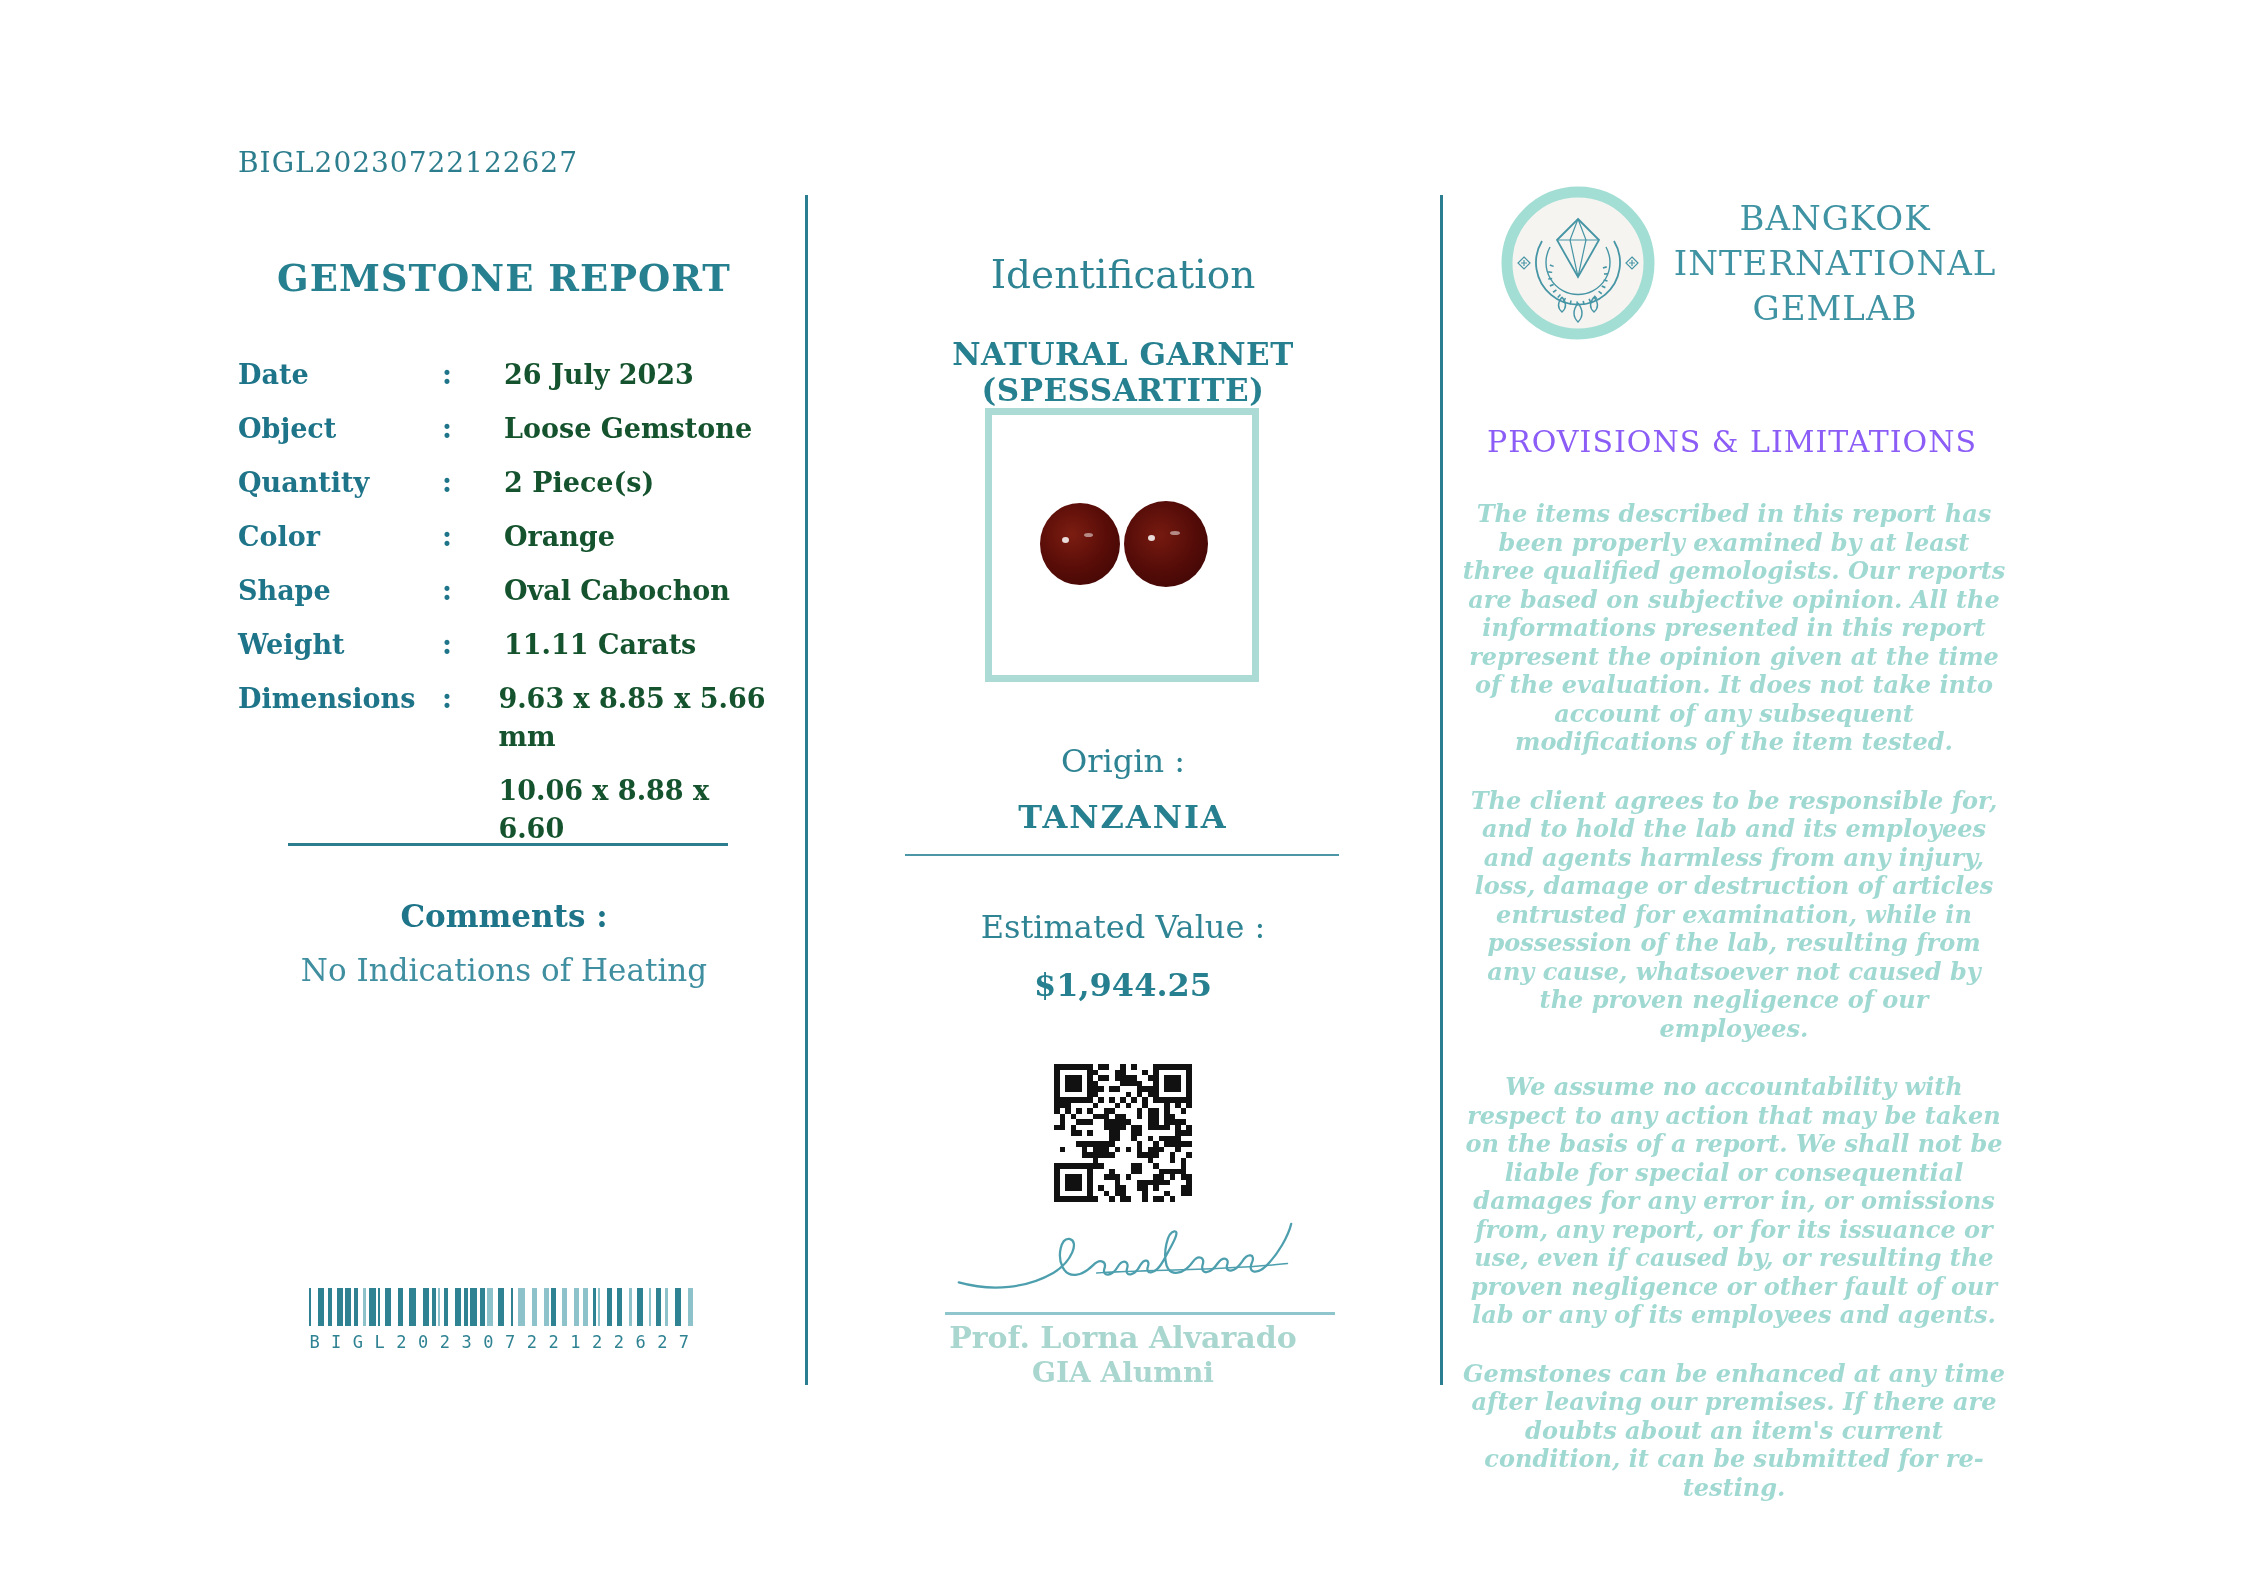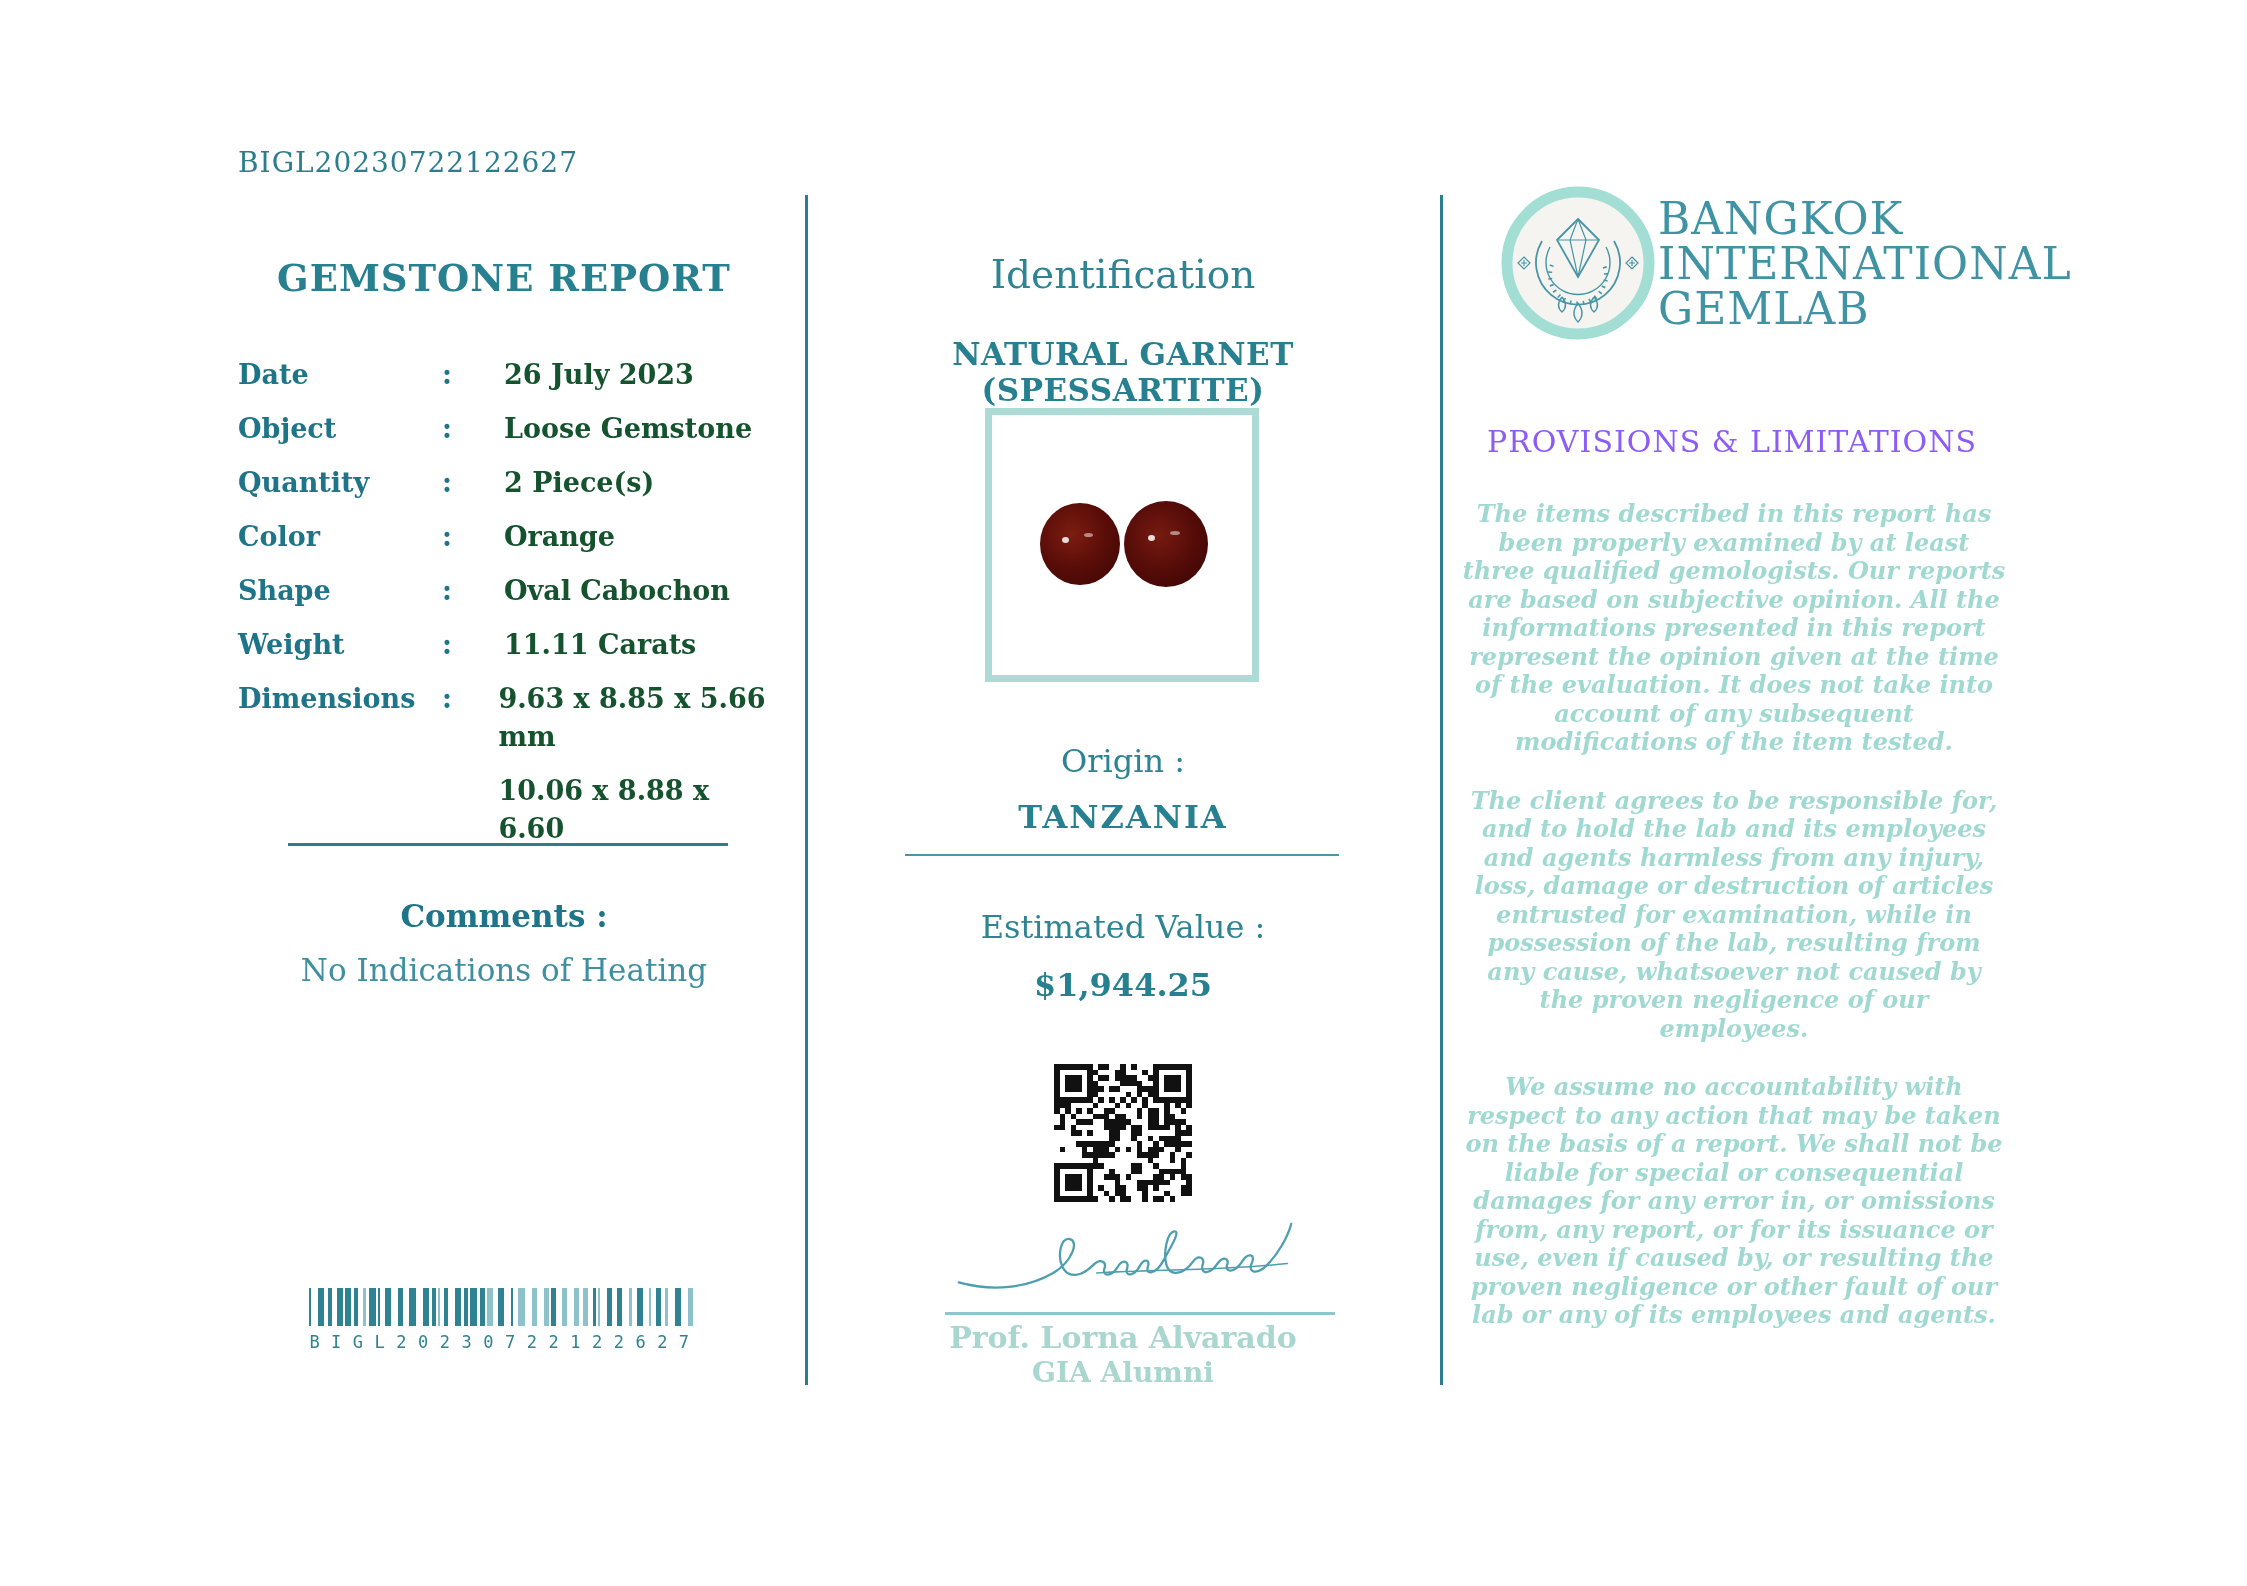--- a/index.html
+++ b/index.html
@@ -46,21 +46,21 @@
   .est-value{left:830px;top:966px;width:586px;font-size:32px;font-weight:bold;color:#27808f;}
   .qr{left:1054px;top:1064px;width:138px;height:138px;}
   .sig-svg{left:955px;top:1200px;width:340px;height:110px;}
   .sig-line{left:945px;top:1312px;width:390px;height:3px;background:#8fc6cd;}
   .signer-name{left:830px;top:1320px;width:586px;font-size:30px;font-weight:bold;color:#a9d6cf;}
   .signer-title{left:830px;top:1356px;width:586px;font-size:28px;font-weight:bold;color:#a9d6cf;}
 
   
   .lab-header{left:1452px;top:183px;width:560px;display:flex;align-items:center;}
   .lab-logo{width:160px;height:160px;margin-left:46px;flex:0 0 auto;}
-  .lab-name{flex:1;text-align:left;font-size:44px;line-height:45px;color:#3f93a3;
+  .lab-name{flex:1;text-align:center;font-size:34px;line-height:45px;color:#3f93a3;
             white-space:pre-line;letter-spacing:1px;}
   .prov-heading{left:1452px;top:424px;width:560px;font-size:30px;color:#8b5cf6;letter-spacing:1px;}
   .provisions{left:1462px;top:500px;width:544px;}
   .provision{margin:0 0 30px 0;font-size:24px;line-height:28.5px;font-style:italic;
              font-weight:bold;color:#a0d9d2;text-align:center;}
 </style>
 </head>
 <body>
 
 <div class="page">
@@ -551,15 +551,16 @@
 INTERNATIONAL
 GEMLAB</div>
   </div>
 
   <div class="abs prov-heading centered">PROVISIONS &amp; LIMITATIONS</div>
 
   <div class="abs provisions">
       <p class="provision">The items described in this report has been properly examined by at least three qualified gemologists. Our reports are based on subjective opinion. All the informations presented in this report represent the opinion given at the time of the evaluation. It does not take into account of any subsequent modifications of the item tested.</p>
       <p class="provision">The client agrees to be responsible for, and to hold the lab and its employees and agents harmless from any injury, loss, damage or destruction of articles entrusted for examination, while in possession of the lab, resulting from any cause, whatsoever not caused by the proven negligence of our employees.</p>
       <p class="provision">We assume no accountability with respect to any action that may be taken on the basis of a report. We shall not be liable for special or consequential damages for any error in, or omissions from, any report, or for its issuance or use, even if caused by, or resulting the proven negligence or other fault of our lab or any of its employees and agents.</p>
+      <p class="provision">Gemstones can be enhanced at any time after leaving our premises. If there are doubts about an item's current condition, it can be submitted for re-testing.</p>
     </div>
 
 </div>
 
 </body></html>

